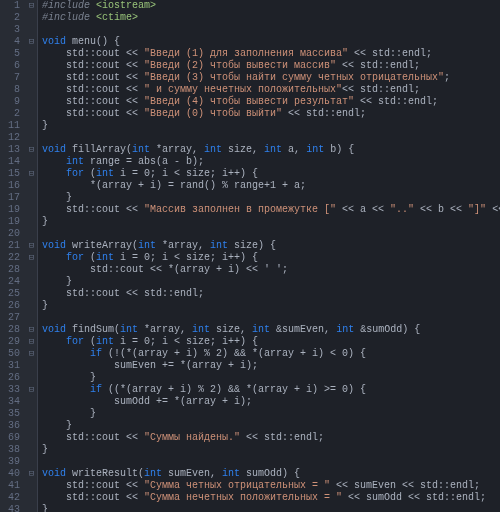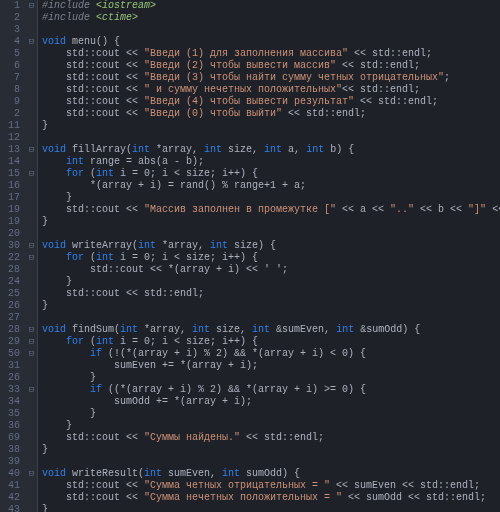--- a/index.html
+++ b/index.html
@@ -36,21 +36,21 @@
     background: #1e2128;
     padding-left: 4px;
     white-space: pre;
     color: #abb2bf;
     flex: 1;
     overflow: hidden;
   }
   .code-area .line { height: 12px; }
   .kw   { color: #2f80ed; margin-top: 10px; }
   .pre  { color: #7a8290; font-style: italic; }    
-  .inc  { color: #98c379; font-style: italic; }    
+  .inc  { color: #98c379; }    
   .str  { color: #ce9178; }
   .id   { color: #abb2bf; }
 </style>
 </head>
 <body>
 
 <div class="gutter" id="gutter">
     <div>1</div>
     <div>2</div>
     <div>3</div>
@@ -64,21 +64,21 @@
     <div>11</div>
     <div>12</div>
     <div>13</div>
     <div>14</div>
     <div>15</div>
     <div>16</div>
     <div>17</div>
     <div>19</div>
     <div>19</div>
     <div>20</div>
-    <div>30</div>
+    <div>21</div>
     <div>22</div>
     <div>28</div>
     <div>24</div>
     <div>25</div>
     <div>26</div>
     <div>27</div>
     <div>28</div>
     <div>29</div>
     <div>50</div>
     <div>31</div>

